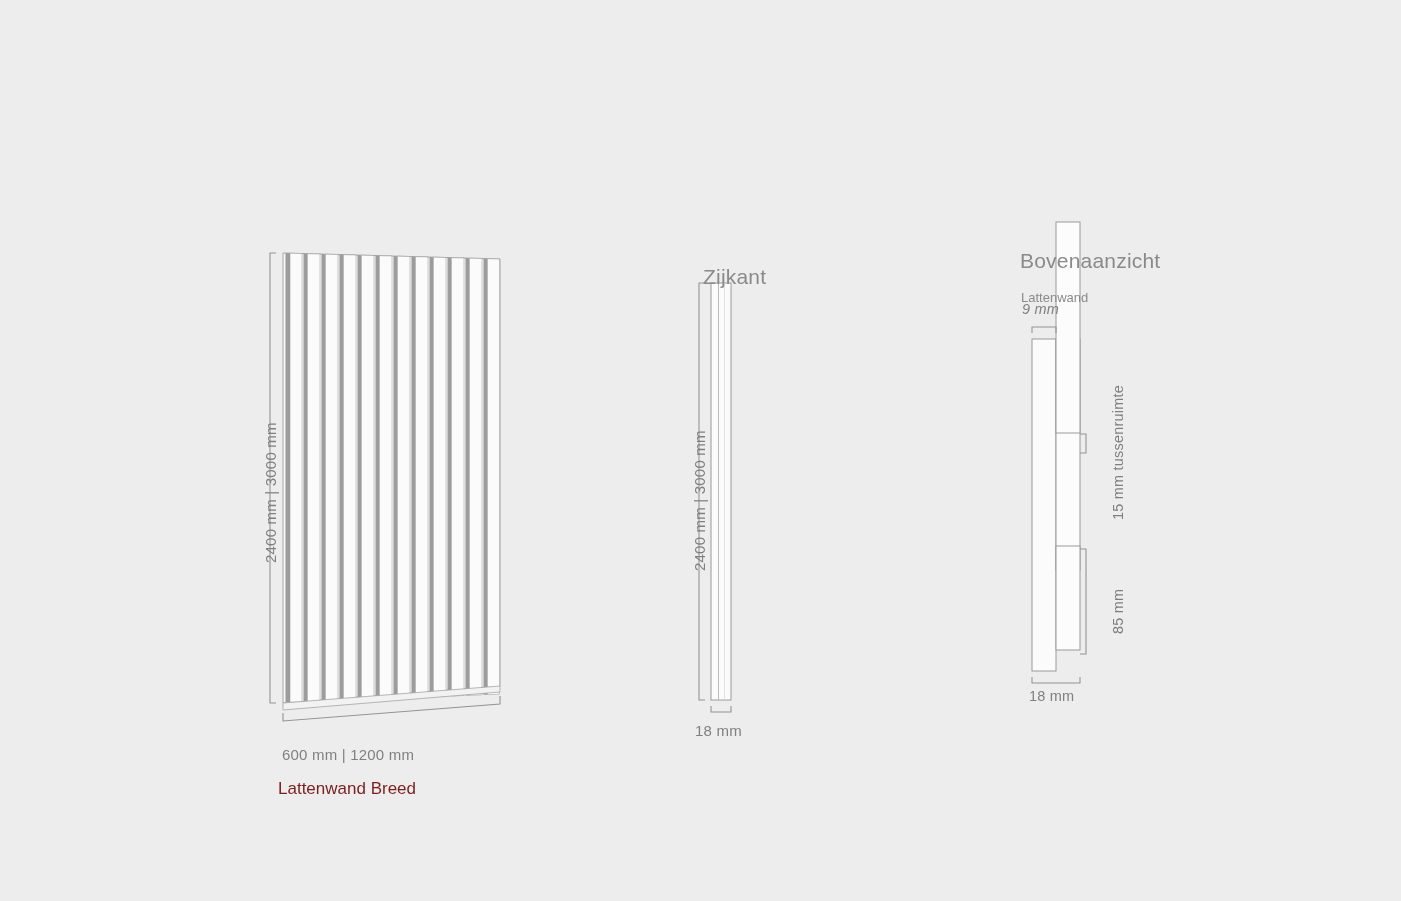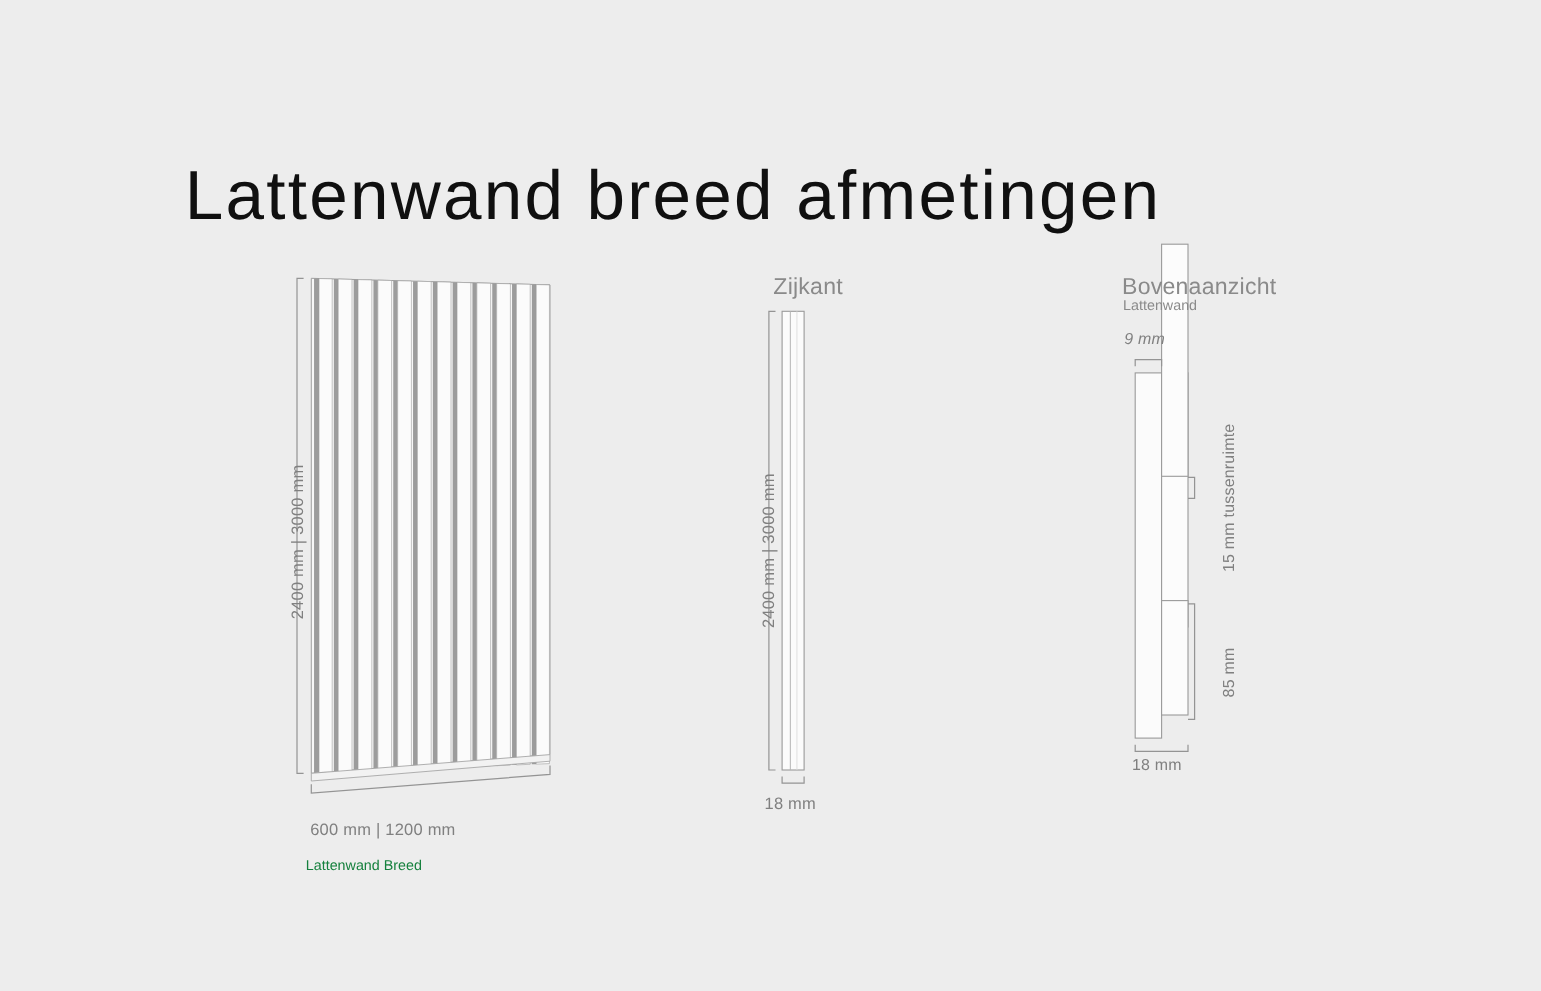--- a/index.html
+++ b/index.html
@@ -47,36 +47,37 @@
     color: #8a8a8a;
     white-space: nowrap;
     letter-spacing: 0.2px;
   }
   .view-subheading {
     position: absolute;
     font-size: 13px;
     font-weight: 400;
     color: #8a8a8a;
     white-space: nowrap;
+    margin-top: 20px;
   }
   .dim-text {
     position: absolute;
     font-size: 14.5px;
     font-weight: 400;
     color: #808080;
     white-space: nowrap;
     letter-spacing: 0.2px;
   }
   .dim-text.big {
     font-size: 15px;
   }
   .caption-text {
     position: absolute;
-    font-size: 13px;
-    color: #15803d;
+    font-size: 17px;
+    color: #7f1d1d;
     white-space: nowrap;
   }
   .rot-ccw {
     transform-origin: 0 0;
     transform: rotate(-90deg);
   }
 
   
   .draw {
     position: absolute;
@@ -85,21 +86,20 @@
     width: 1401px;
     height: 901px;
     pointer-events: none;
   }
 </style>
 </head>
 <body style="background: rgb(237, 237, 237);">
 
 <div id="stage">
 
-  <div class="page-title">Lattenwand breed afmetingen</div>
 
   <svg class="draw" viewBox="0 0 1401 901">
 
     <g>
 
       <path d="M283,253 L500,259 L500,686 L283,703 Z" fill="#f7f7f7" stroke="#9d9d9d" stroke-width="0.9"></path>
 
       <g>
 
         <path d="M285.5,253.1 L290.0,253.2 L290.0,702.3 L285.5,702.9 Z" fill="#9c9c9c" stroke="none"></path>
@@ -190,21 +190,21 @@
     </g>
 
   </svg>
 
   <div class="dim-text big rot-ccw" style="left:262px; top:563px;">2400 mm | 3000 mm</div>
 
   <div class="dim-text big" style="left:282px; top:746px;text-align:right;">600 mm | 1200 mm</div>
 
   <div class="caption-text" style="left:278px; top:779px;">Lattenwand Breed</div>
 
-  <div class="view-heading" style="left:703px; top:249px;">Zijkant</div>
+  <div class="view-heading" style="left:703px; top:265px;">Zijkant</div>
 
   <div class="dim-text big rot-ccw" style="left:691px; top:571px;">2400 mm | 3000 mm</div>
 
   <div class="dim-text big" style="left:695px; top:722px;">18 mm</div>
 
   <div class="view-heading" style="left:1020px; top:249px;">Bovenaanzicht</div>
 
   <div class="view-subheading" style="left:1021px; top:270px;">Lattenwand</div>
 
   <div class="dim-text" style="left:1022px; top:301px;font-style:italic;">9 mm</div>

